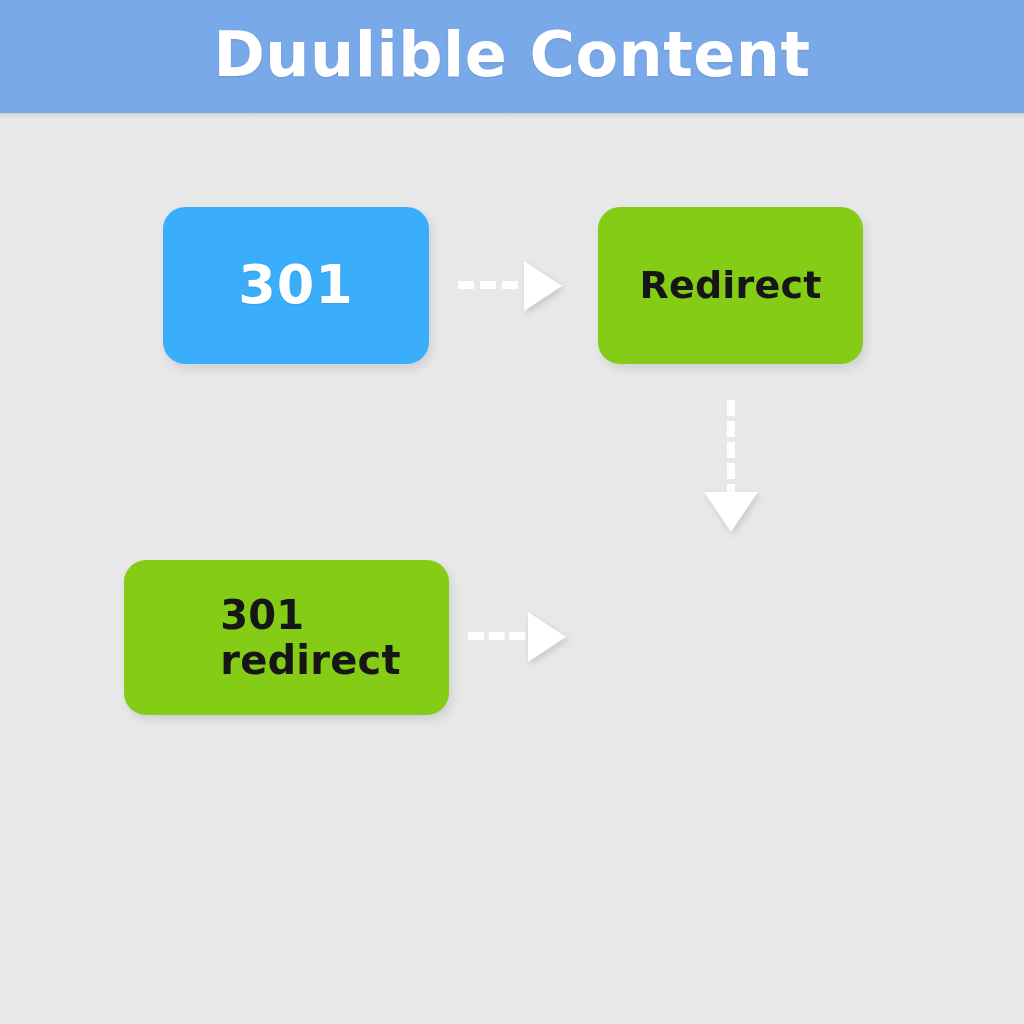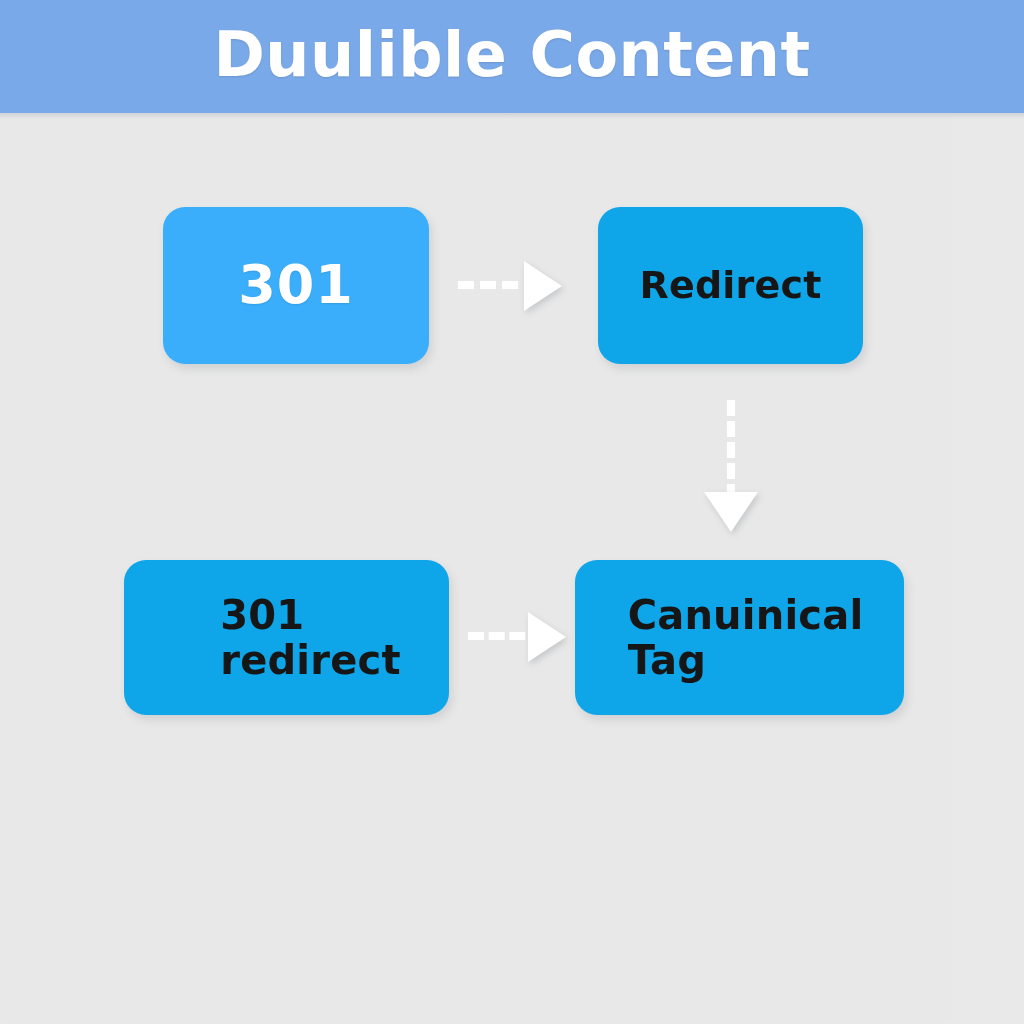--- a/index.html
+++ b/index.html
@@ -73,21 +73,21 @@
     background: #3aaefb;
   }
   .node-blue .node-label {
     color: #ffffff;
     font-size: 54px;
     letter-spacing: 1px;
     text-shadow: 0 1px 2px rgba(0,0,0,0.10);
   }
 
   .node-yellow {
-    background: #0ea5e9;
+    background: #84cc16;
   }
   .node-yellow .node-label {
     color: #161616;
     font-size: 38px;
     letter-spacing: 0.2px;
   }
 
   
   #node-301        { left: 163px; top: 207px;  width: 266px; height: 157px; }
   #node-redirect   { left: 598px; top: 207px;  width: 265px; height: 157px; }
@@ -161,24 +161,20 @@
 
   <div class="node node-yellow" id="node-redirect">
     <span class="node-label">Redirect</span>
   </div>
 
   <div class="node node-yellow" id="node-301-redir">
     <span class="node-label">301
 redirect</span>
   </div>
 
-  <div class="node node-yellow" id="node-canonical">
-    <span class="node-label">Canuinical
-Tag</span>
-  </div>
 
   <div class="connector" id="conn-301-redirect">
     <div class="conn-h-line"></div>
     <div class="arrow-right"></div>
   </div>
 
   <div class="connector" id="conn-redirect-canonical">
     <div class="conn-v-line"></div>
     <div class="arrow-down"></div>
   </div>

